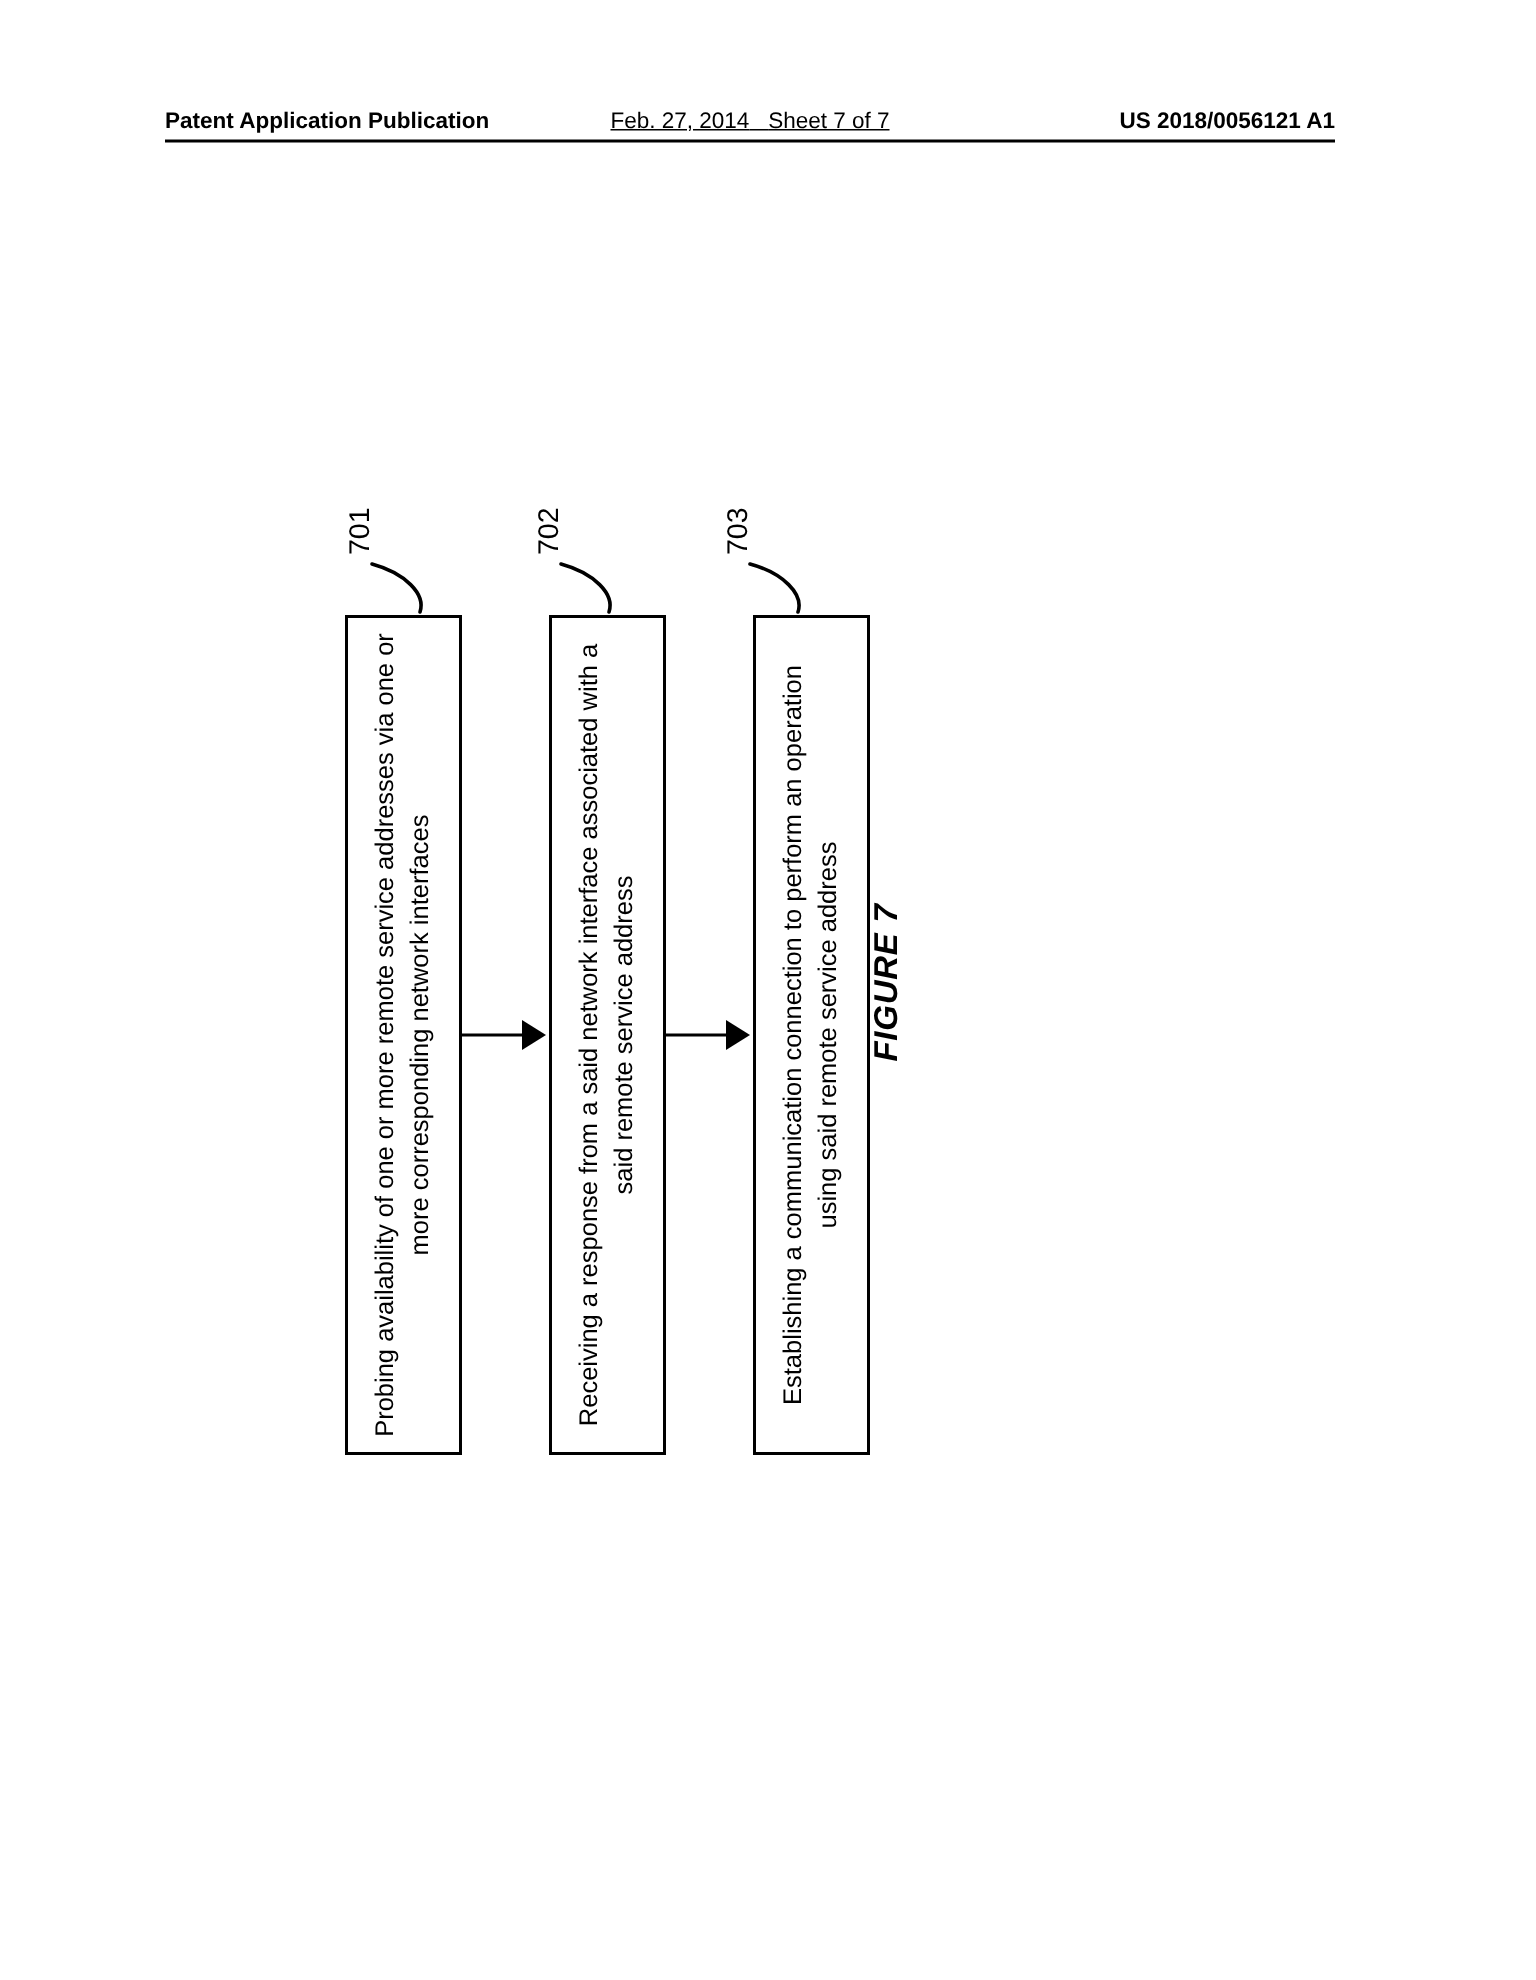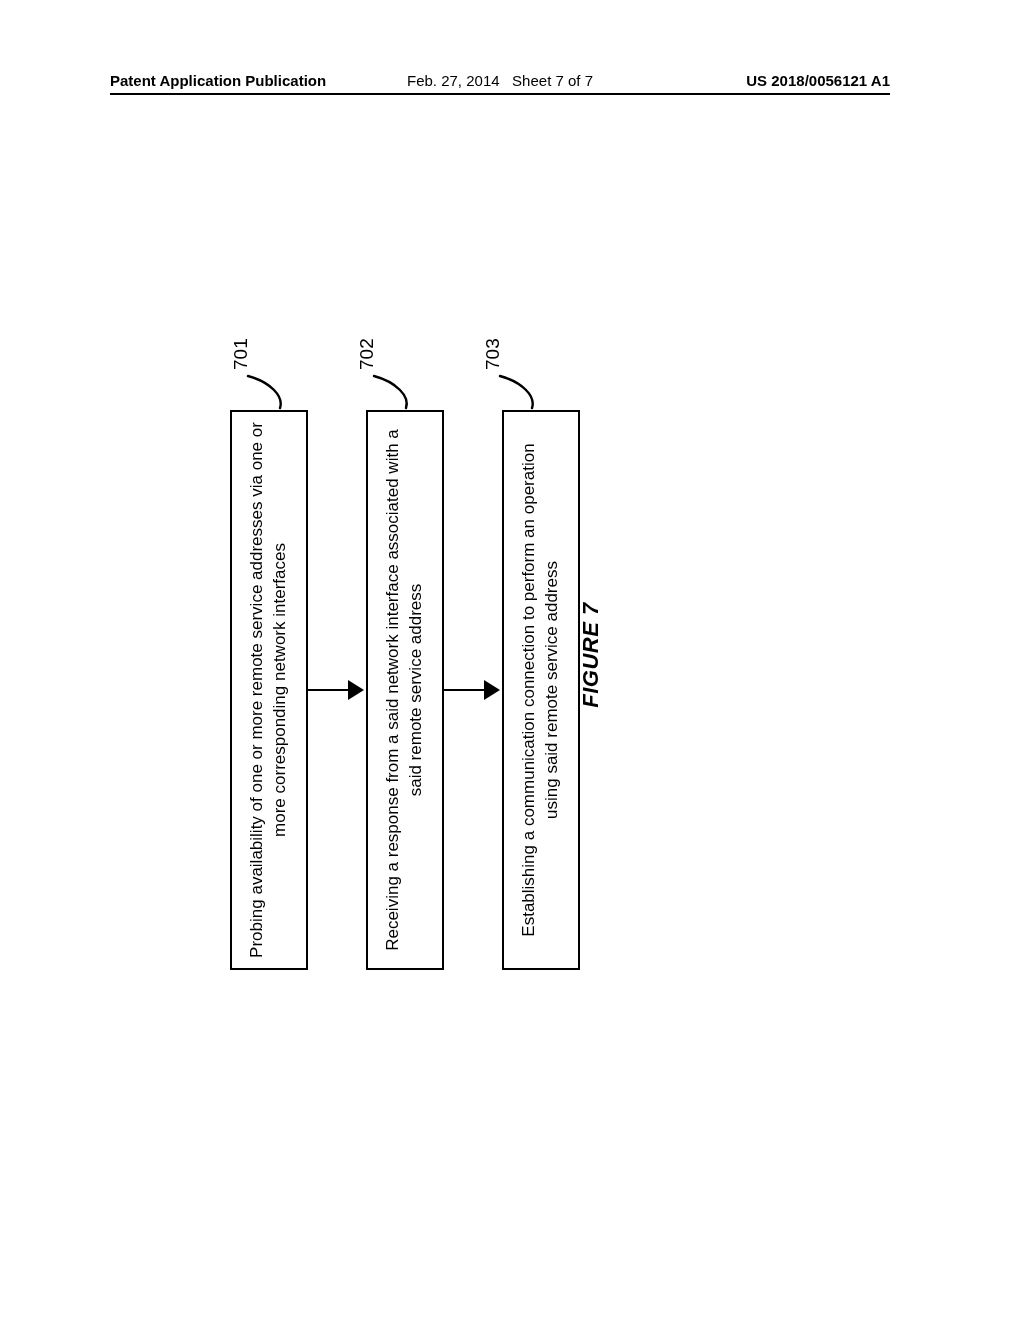--- a/index.html
+++ b/index.html
@@ -5,21 +5,21 @@
   * { box-sizing: border-box; margin: 0; padding: 0; }
   html, body { width: 1024px; height: 1320px; background: #fff; font-family: Arial, Helvetica, sans-serif; color: #000; }
   .page { position: relative; width: 1000px; height: 1320px; }
   .header {
     position: absolute; left: 110px; right: 110px; top: 72px;
     display: flex; justify-content: space-between; align-items: baseline;
     border-bottom: 2px solid #000; padding-bottom: 4px;
     font-size: 15px;
   }
   .header .left { font-weight: bold; }
-  .header .mid { font-weight: normal; position: absolute; left: 50%; transform: translateX(-50%); }
+  .header .mid { font-weight: normal; position: absolute; left: 50%; transform: translateX(-50%); text-decoration: underline; }
   .header .right { font-weight: bold; }
   .figure-area {
     position: absolute;
     left: 210px; top: 240px;
     width: 410px; height: 830px;
   }
   
   .rot {
     position: absolute;
     left: 0; top: 0;

